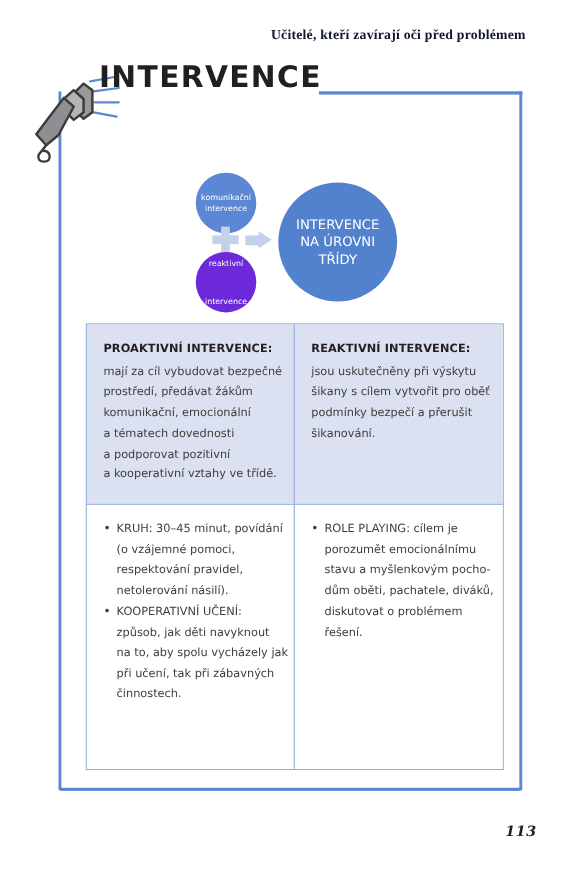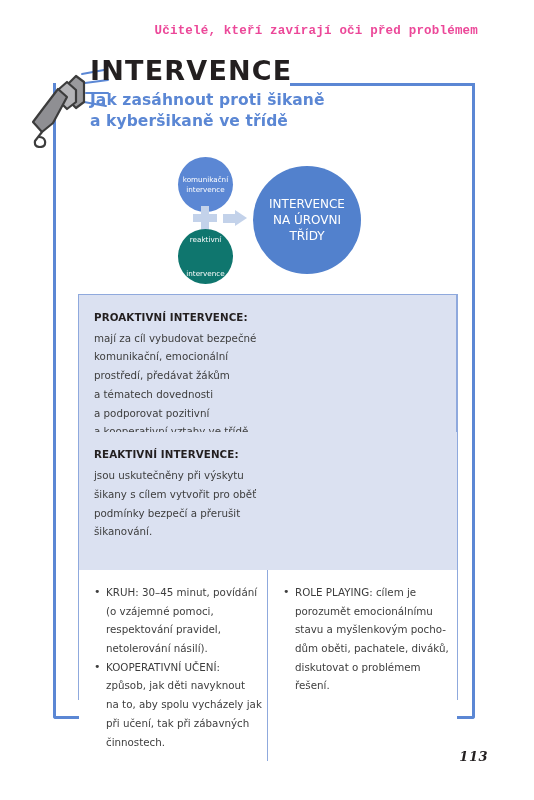--- a/index.html
+++ b/index.html
@@ -15,25 +15,25 @@
     width: 534px;
     height: 800px;
     background: #ffffff;
   }
 
   
   .running-header {
     position: absolute;
     top: 24px;
     right: 56px;
-    font-family: Liberation Mono, monospace;
+    font-family: Liberation Serif, serif;
     font-size: 12.5px;
     font-weight: 600;
     letter-spacing: 0.2px;
-    color: #ec4899;
+    color: #0f172a;
     white-space: nowrap;
   }
 
   
   .frame {
     position: absolute;
     left: 53px;
     top: 83px;
     width: 422px;
     height: 636px;
@@ -106,21 +106,21 @@
   .circle-proactive {
     left: 13px; top: 7px;
     width: 55px; height: 55px;
     background: #5b87d4;
     font-size: 7.2px;
     line-height: 1.35;
   }
   .circle-reactive {
     left: 13px; top: 79px;
     width: 55px; height: 55px;
-    background: #0f766e;
+    background: #6d28d9;
     font-size: 7.2px;
     line-height: 1.35;
     gap: 24px;
   }
   .circle-main {
     left: 88px; top: 16px;
     width: 108px; height: 108px;
     background: #5281cd;
     font-size: 12px;
     line-height: 1.35;
@@ -163,21 +163,21 @@
     left: 78px;
     top: 294px;
     width: 380px;
     height: 406px;
     border: 1px solid #8fa9dd;
     background: #ffffff;
     display: flex;
     flex-direction: column;
   }
   .table-row { display: flex; }
-  .row-top { background: #dbe1f1; flex-direction: column; }
+  .row-top { background: #dbe1f1; }
   .row-top .cell { height: 163px; }
   .row-bottom { background: #ffffff; flex: 1; }
   .divider-h { height: 1px; background: #8fa9dd; width: 100%; }
   .cell {
     flex: 1 1 50%;
     padding: 13px 15px 10px 15px;
     font-family: "DejaVu Sans", sans-serif;
     font-size: 10.3px;
     color: #3d3d3d;
     line-height: 1.82;
@@ -246,24 +246,20 @@
         <path d="M54 8 L62 14 L62 34 L54 40 L46 32 L46 16 Z"></path>
         <path d="M45 14 L54 22 L54 34 L45 41 L37 33 L37 21 Z" fill="#b4b4b7"></path>
         <path d="M36 21 L45 29 L31 55 L20 64 L11 54 L20 42 Z" fill="#8f8f93"></path>
         <path d="M20 64 L13 73 q-1 6 5 6 q6 0 5 -6 q-1 -4 -6 -4" fill="none"></path>
       </g>
     </svg>
   </div>
 
   <div class="title-block">
     <div class="main-title">INTERVENCE</div>
-    <div class="subtitle">
-      <span>Jak zasáhnout proti šikaně</span><br>
-      <span>a kyberšikaně ve třídě</span>
-    </div>
   </div>
 
   <div class="diagram">
     <div class="circle circle-proactive">
       <span>komunikační</span>
       <span>intervence</span>
     </div>
     <div class="plus-sign"></div>
     <div class="circle circle-reactive">
       <span>reaktivní</span>
@@ -279,22 +275,22 @@
       <span>TŘÍDY</span>
     </div>
   </div>
 
   <div class="table">
     <div class="table-row row-top">
       <div class="cell left">
         <div class="cell-heading">PROAKTIVNÍ INTERVENCE:</div>
         <div class="cell-body">
           <span class="ln">mají za cíl vybudovat bezpečné</span>
+          <span class="ln">prostředí, předávat žákům</span>
           <span class="ln">komunikační, emocionální</span>
-          <span class="ln">prostředí, předávat žákům</span>
           <span class="ln">a tématech dovednosti</span>
           <span class="ln">a podporovat pozitivní</span>
           <span class="ln">a kooperativní vztahy ve třídě.</span>
         </div>
       </div>
       <div class="cell">
         <div class="cell-heading">REAKTIVNÍ INTERVENCE:</div>
         <div class="cell-body">
           <span class="ln">jsou uskutečněny při výskytu</span>
           <span class="ln">šikany s cílem vytvořit pro oběť</span>

